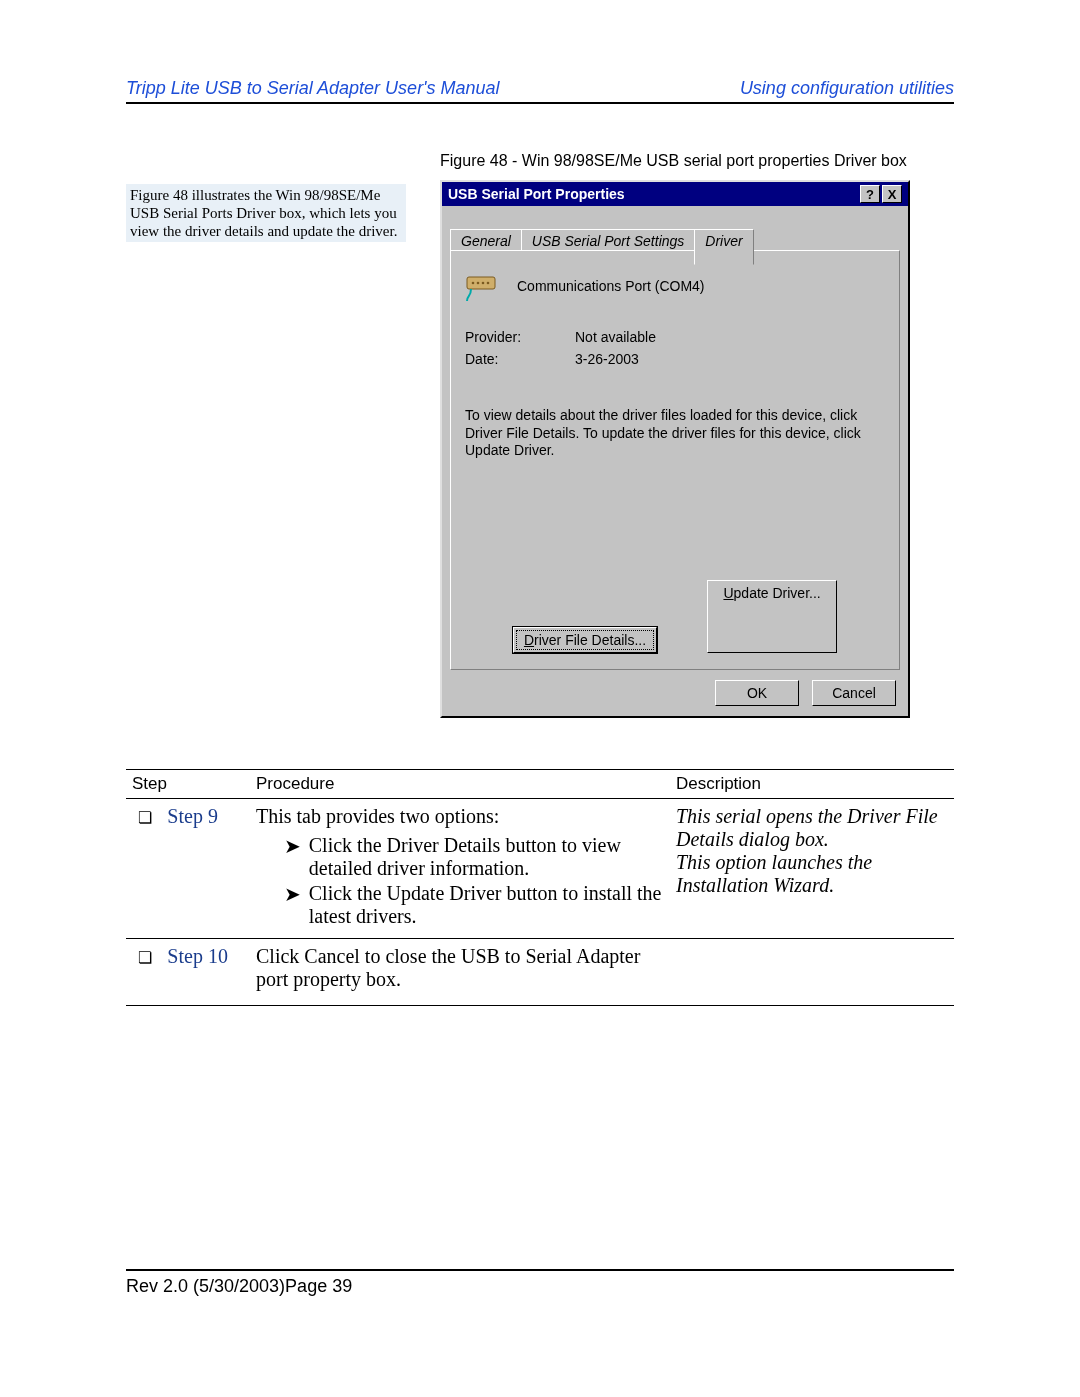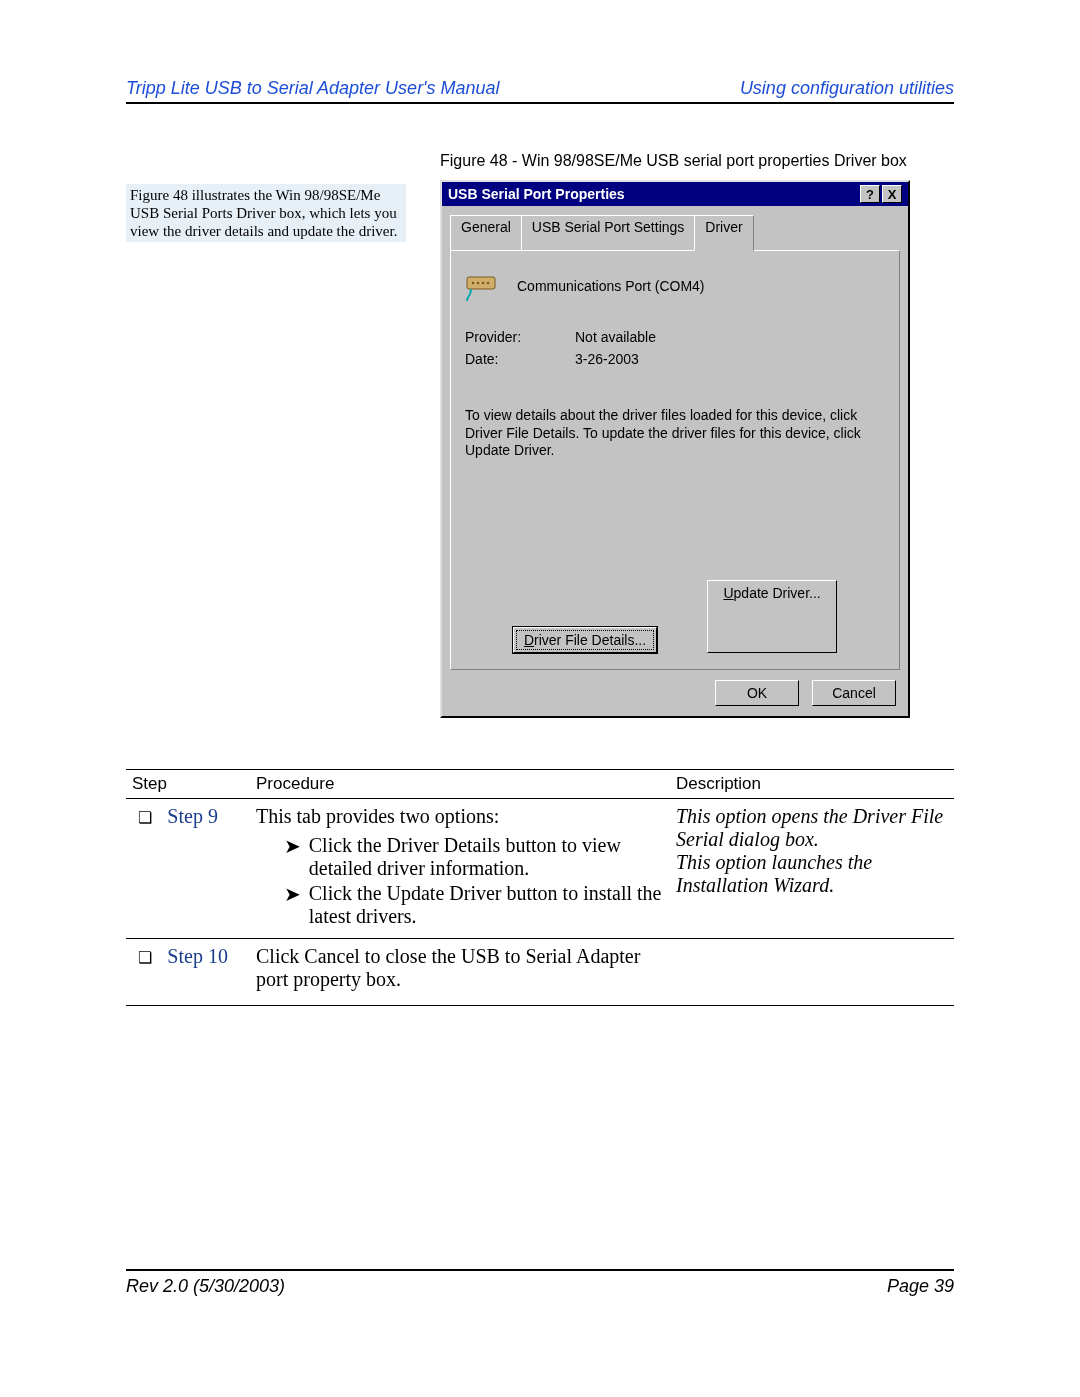--- a/index.html
+++ b/index.html
@@ -35,22 +35,20 @@
     left: 126px;
     right: 126px;
     border-top: 2px solid #000;
   }
   .footer {
     position: absolute;
     bottom: 100px;
     left: 126px;
     right: 126px;
     display: flex;
-    justify-content: space-between;
-    font-style: italic;
     font-size: 18px;
     font-family: Arial, sans-serif;
   }
   .footer-rule {
     position: absolute;
     bottom: 126px;
     left: 126px;
     right: 126px;
     border-top: 2px solid #000;
   }
@@ -112,22 +110,23 @@
     display:flex;
     margin: 8px 8px 0 8px;
   }
   .tab {
     padding: 3px 10px 15px;
     border: 1px solid #808080;
     border-bottom: none;
     background:#c3c3c3;
     border-top-color:#fff; border-left-color:#fff;
     position:relative;
-    top:1px;
+    top:15px;
     margin-right:-1px;
+    font-style:italic;
   }
   .tab.active {
     background:#c3c3c3;
     z-index:2;
     border-bottom: 1px solid #c3c3c3;
   }
   .tabpanel {
     margin: 0 8px;
     border: 1px solid #808080;
     border-top-color:#fff; border-left-color:#fff;
@@ -301,21 +300,21 @@
         <div class="bullet-line">
           <span class="bul">➤</span>
           <span>Click the Driver Details button to view detailed driver information.</span>
         </div>
         <div class="bullet-line">
           <span class="bul">➤</span>
           <span>Click the Update Driver button to install the latest drivers.</span>
         </div>
       </div>
       <div class="col-desc desc-col">
-        <div>This option opens the Driver File Serial dialog box.</div>
+        <div>This serial opens the Driver File Details dialog box.</div>
         <div>This option launches the Installation Wizard.</div>
       </div>
     </div>
 
     <div class="step-row last">
       <div class="col-step">
         <span class="chk">❏</span>
         <span class="step-label">Step 10</span>
       </div>
       <div class="col-proc">

